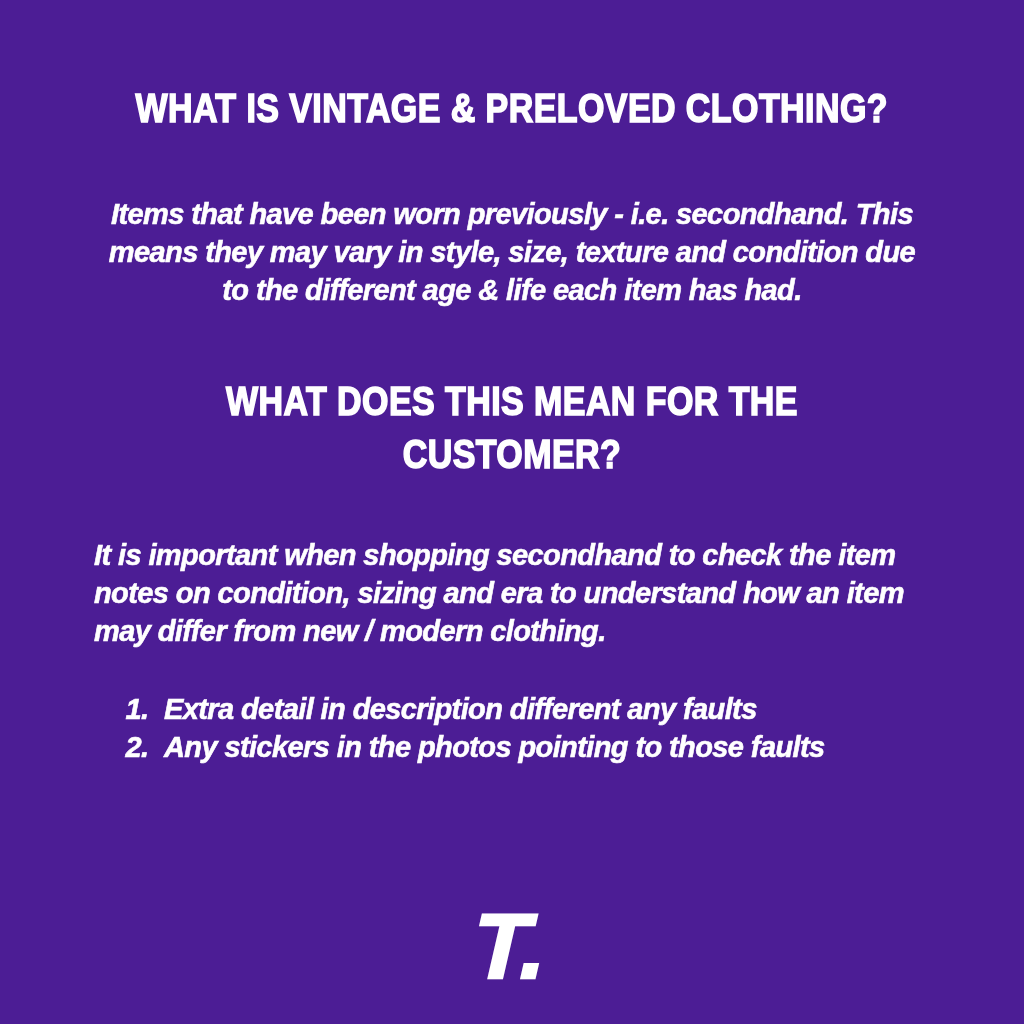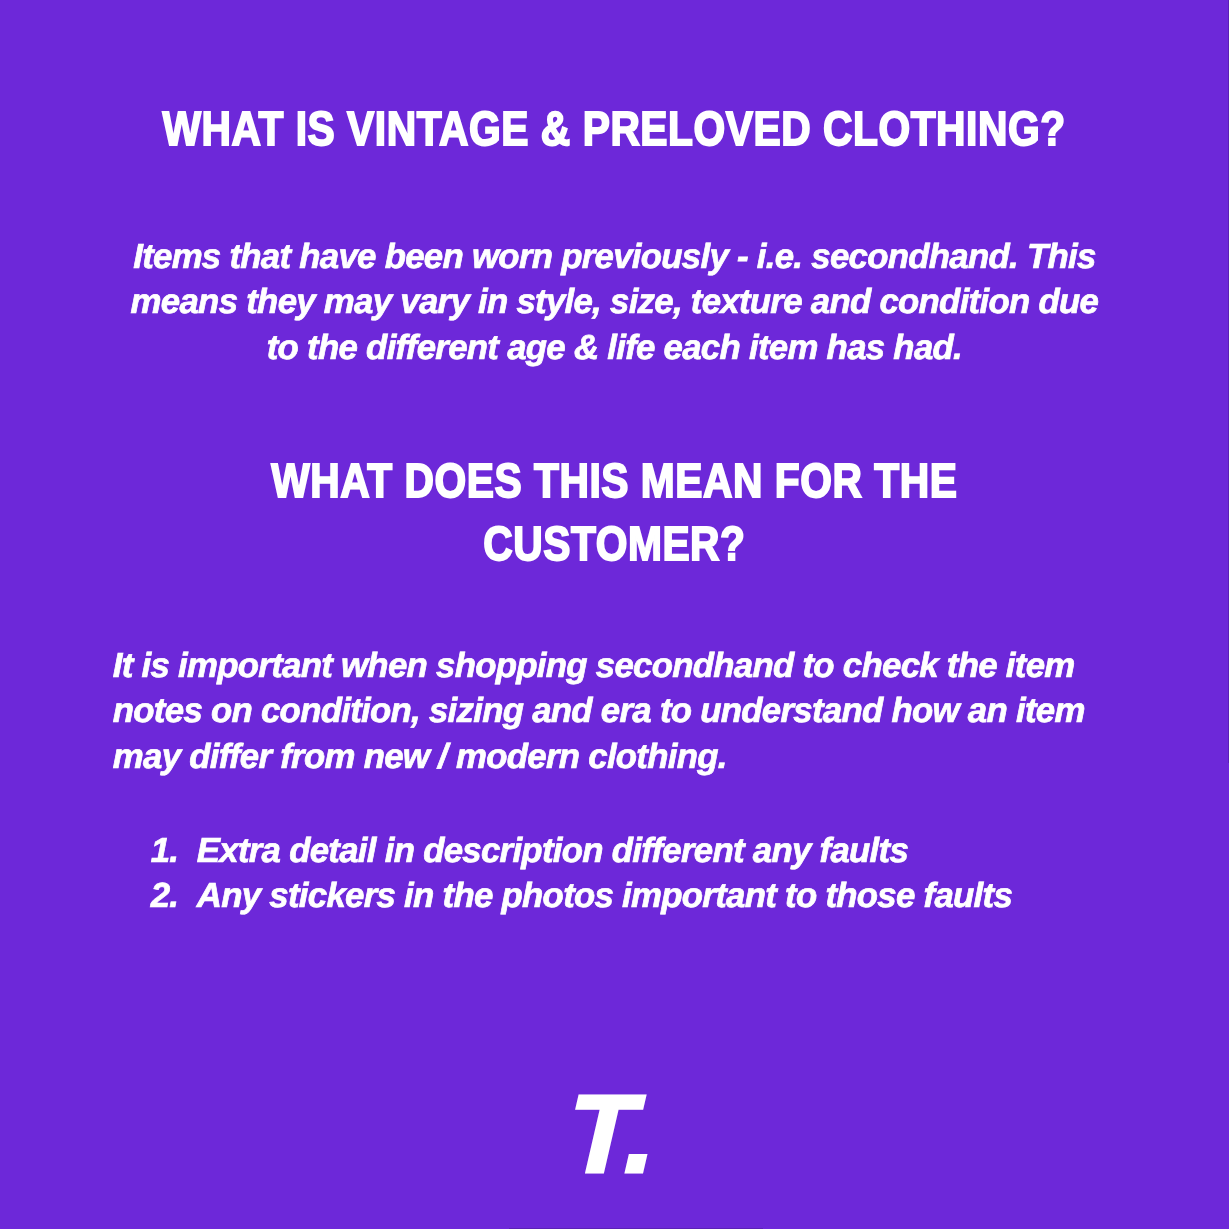--- a/index.html
+++ b/index.html
@@ -5,21 +5,21 @@
   html, body { margin: 0; padding: 0; }
   body {
     background: #000;
     font-family: "Liberation Sans", sans-serif;
   }
   .canvas {
     position: relative;
     width: 1024px;
     height: 1024px;
     margin: 0 auto;
-    background: #6d28d9;
+    background: #4c1d95;
     color: #ffffff;
     box-sizing: border-box;
     display: flex;
     flex-direction: column;
     align-items: stretch;
     padding: 82px 88px 26px 88px;
     overflow: hidden;
   }
   .heading {
     font-weight: 700;
@@ -85,18 +85,18 @@
 
   <div class="body-text paragraph-1">Items that have been worn previously - i.e. secondhand. This means they may vary in style, size, texture and condition due to the different age &amp; life each item has had.</div>
 
   <div class="heading heading-2">WHAT DOES THIS MEAN FOR THE CUSTOMER?</div>
 
   <div class="body-text paragraph-2">It is important when shopping secondhand to check the item notes on condition, sizing and era to understand how an item may differ from new / modern clothing.</div>
 
 
   <ol class="fault-list">
     <li>Extra detail in description different any faults</li>
-    <li>Any stickers in the photos important to those faults</li>
+    <li>Any stickers in the photos pointing to those faults</li>
   </ol>
 
   <div class="logo">T.</div>
 
 </div>
 
 </body></html>

